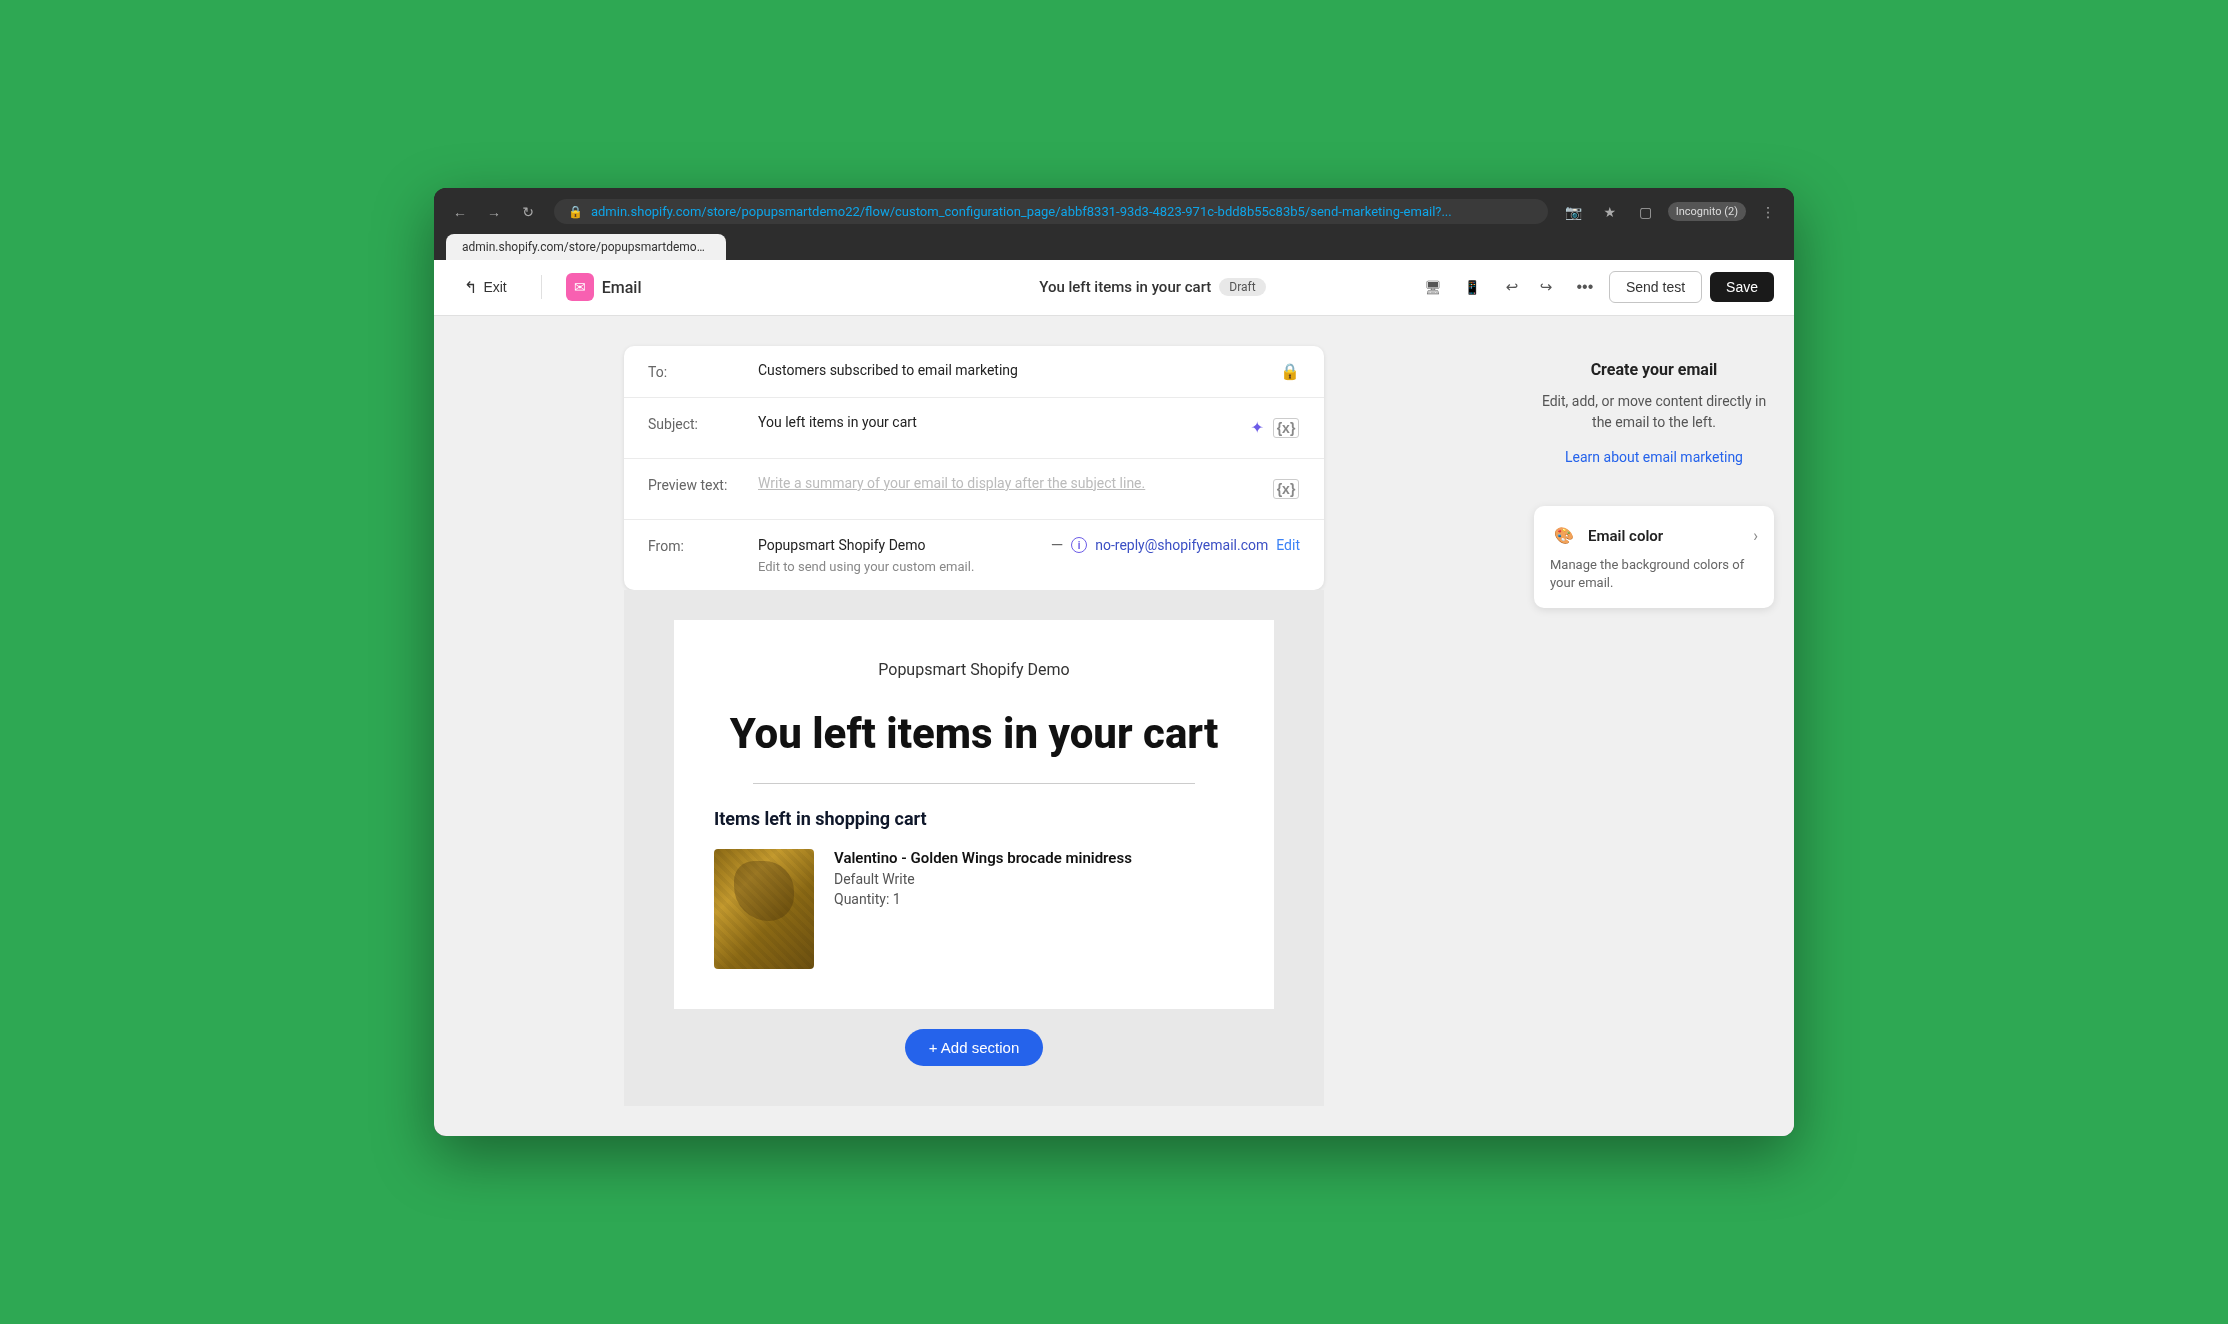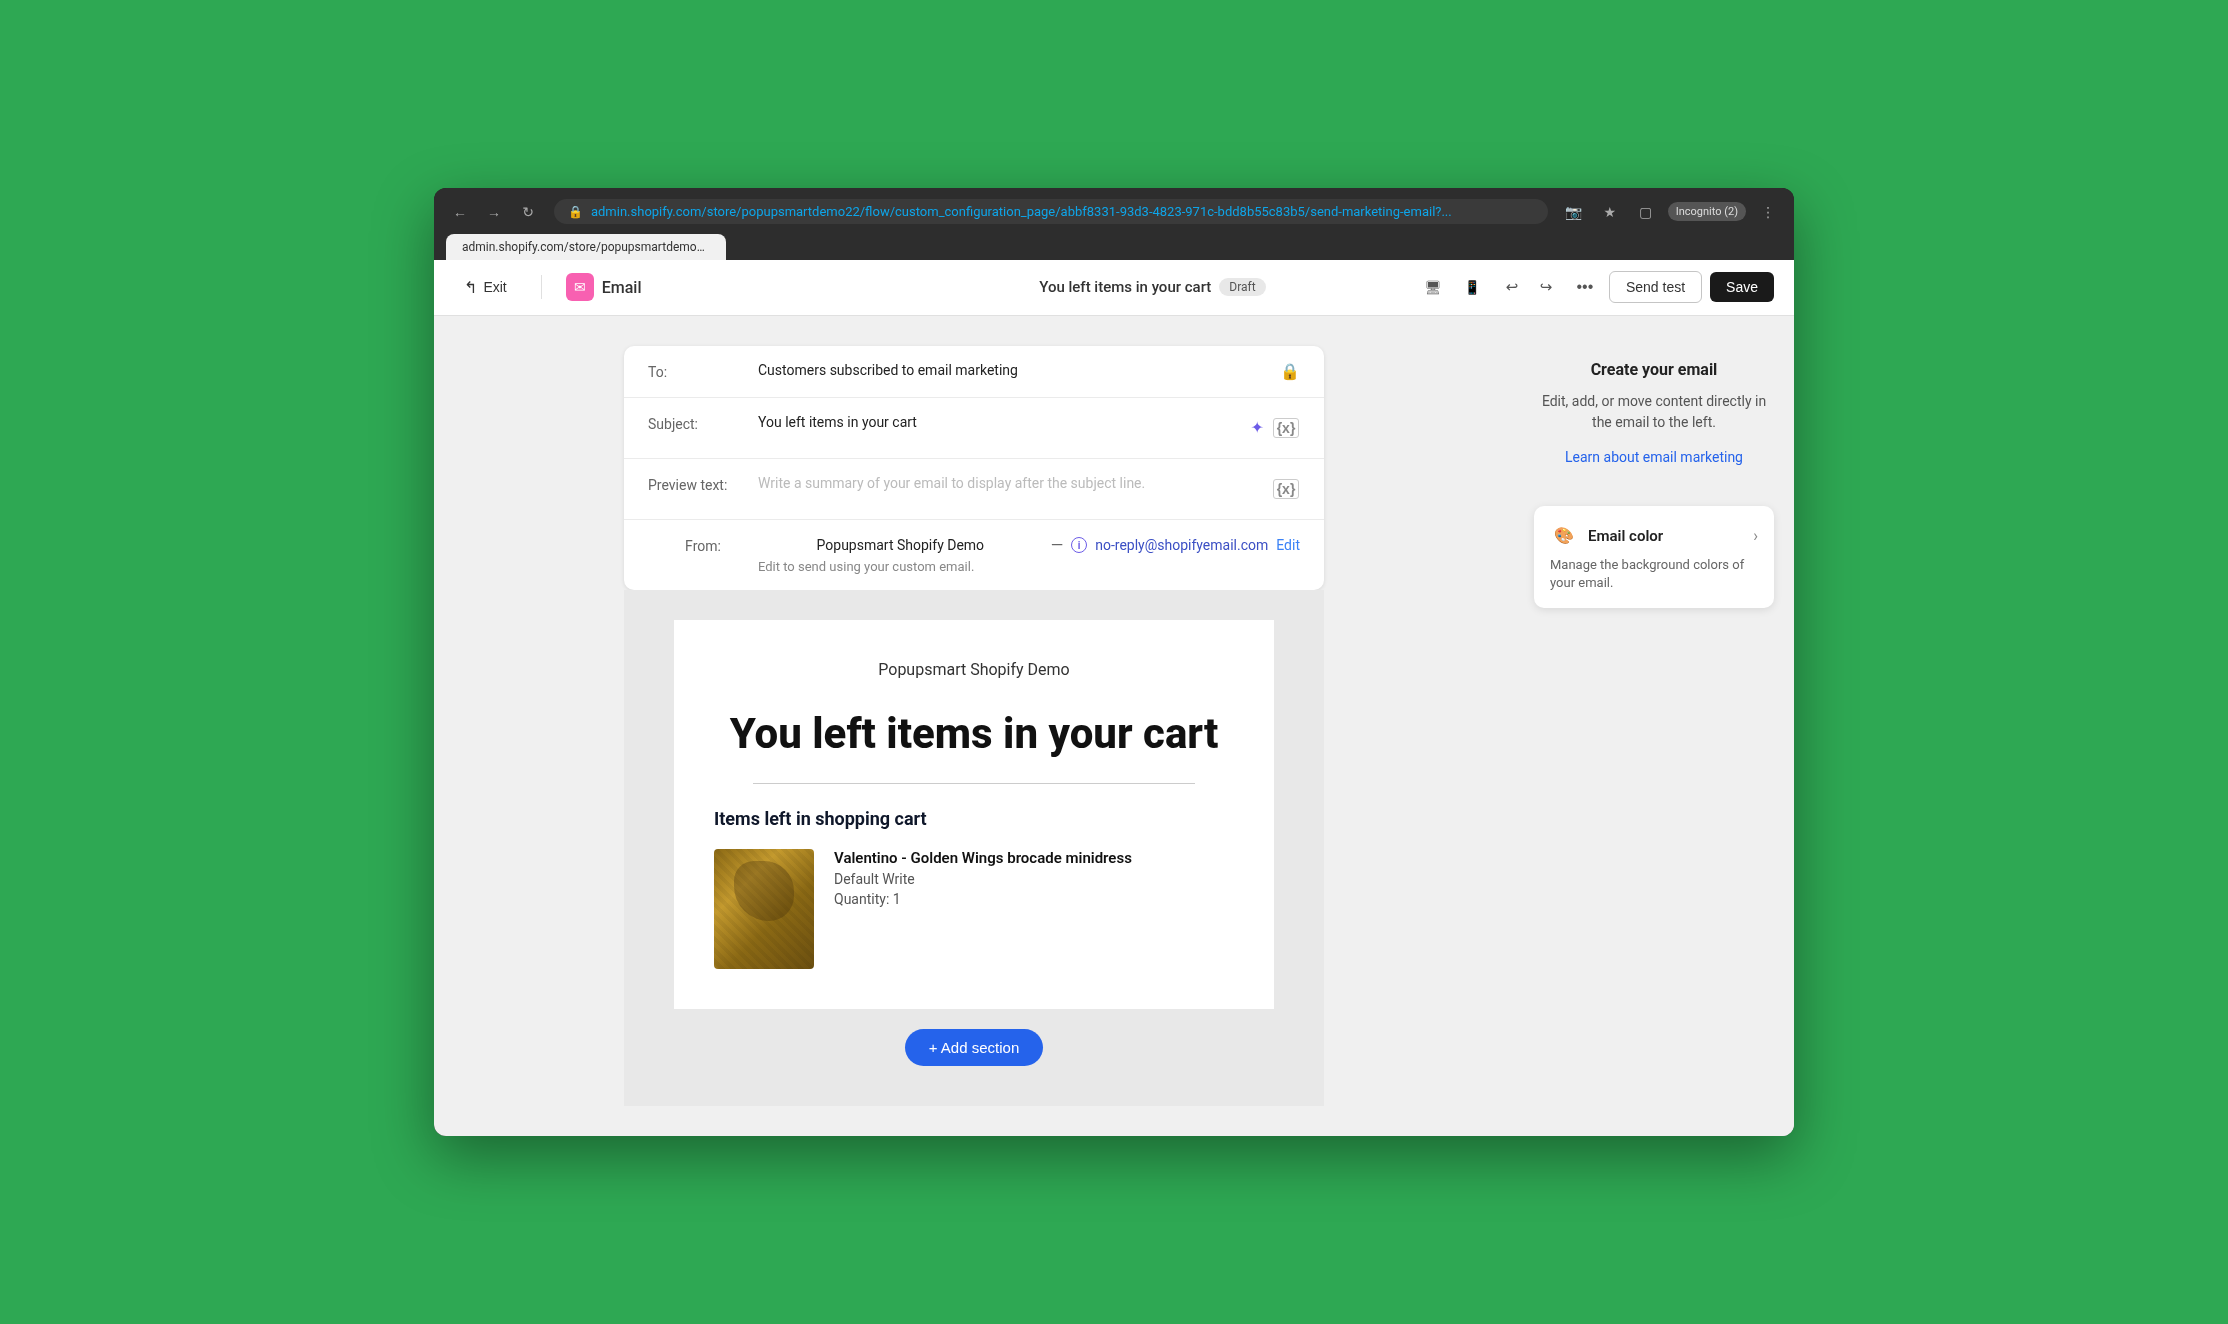--- a/index.html
+++ b/index.html
@@ -252,35 +252,36 @@
       margin-bottom: 0;
       max-width: 700px;
       margin: 0 auto 0;
     }
     .form-row {
       display: flex;
       align-items: flex-start;
       padding: 16px 24px;
       border-bottom: 1px solid #ebebeb;
     }
-    .form-row:last-child { border-bottom: none; text-align: center; }
+    .form-row:last-child { border-bottom: none; }
     .form-label {
       width: 110px;
       font-size: 14px;
       color: #666;
       padding-top: 2px;
       flex-shrink: 0;
     }
     .form-value {
       flex: 1;
       font-size: 14px;
       color: #222;
     }
     .form-value.placeholder {
       color: #bbb;
+      text-decoration: underline;
     }
     .form-row-actions {
       display: flex;
       align-items: center;
       gap: 8px;
       margin-left: 8px;
     }
     .form-icon-btn {
       width: 28px;
       height: 28px;

